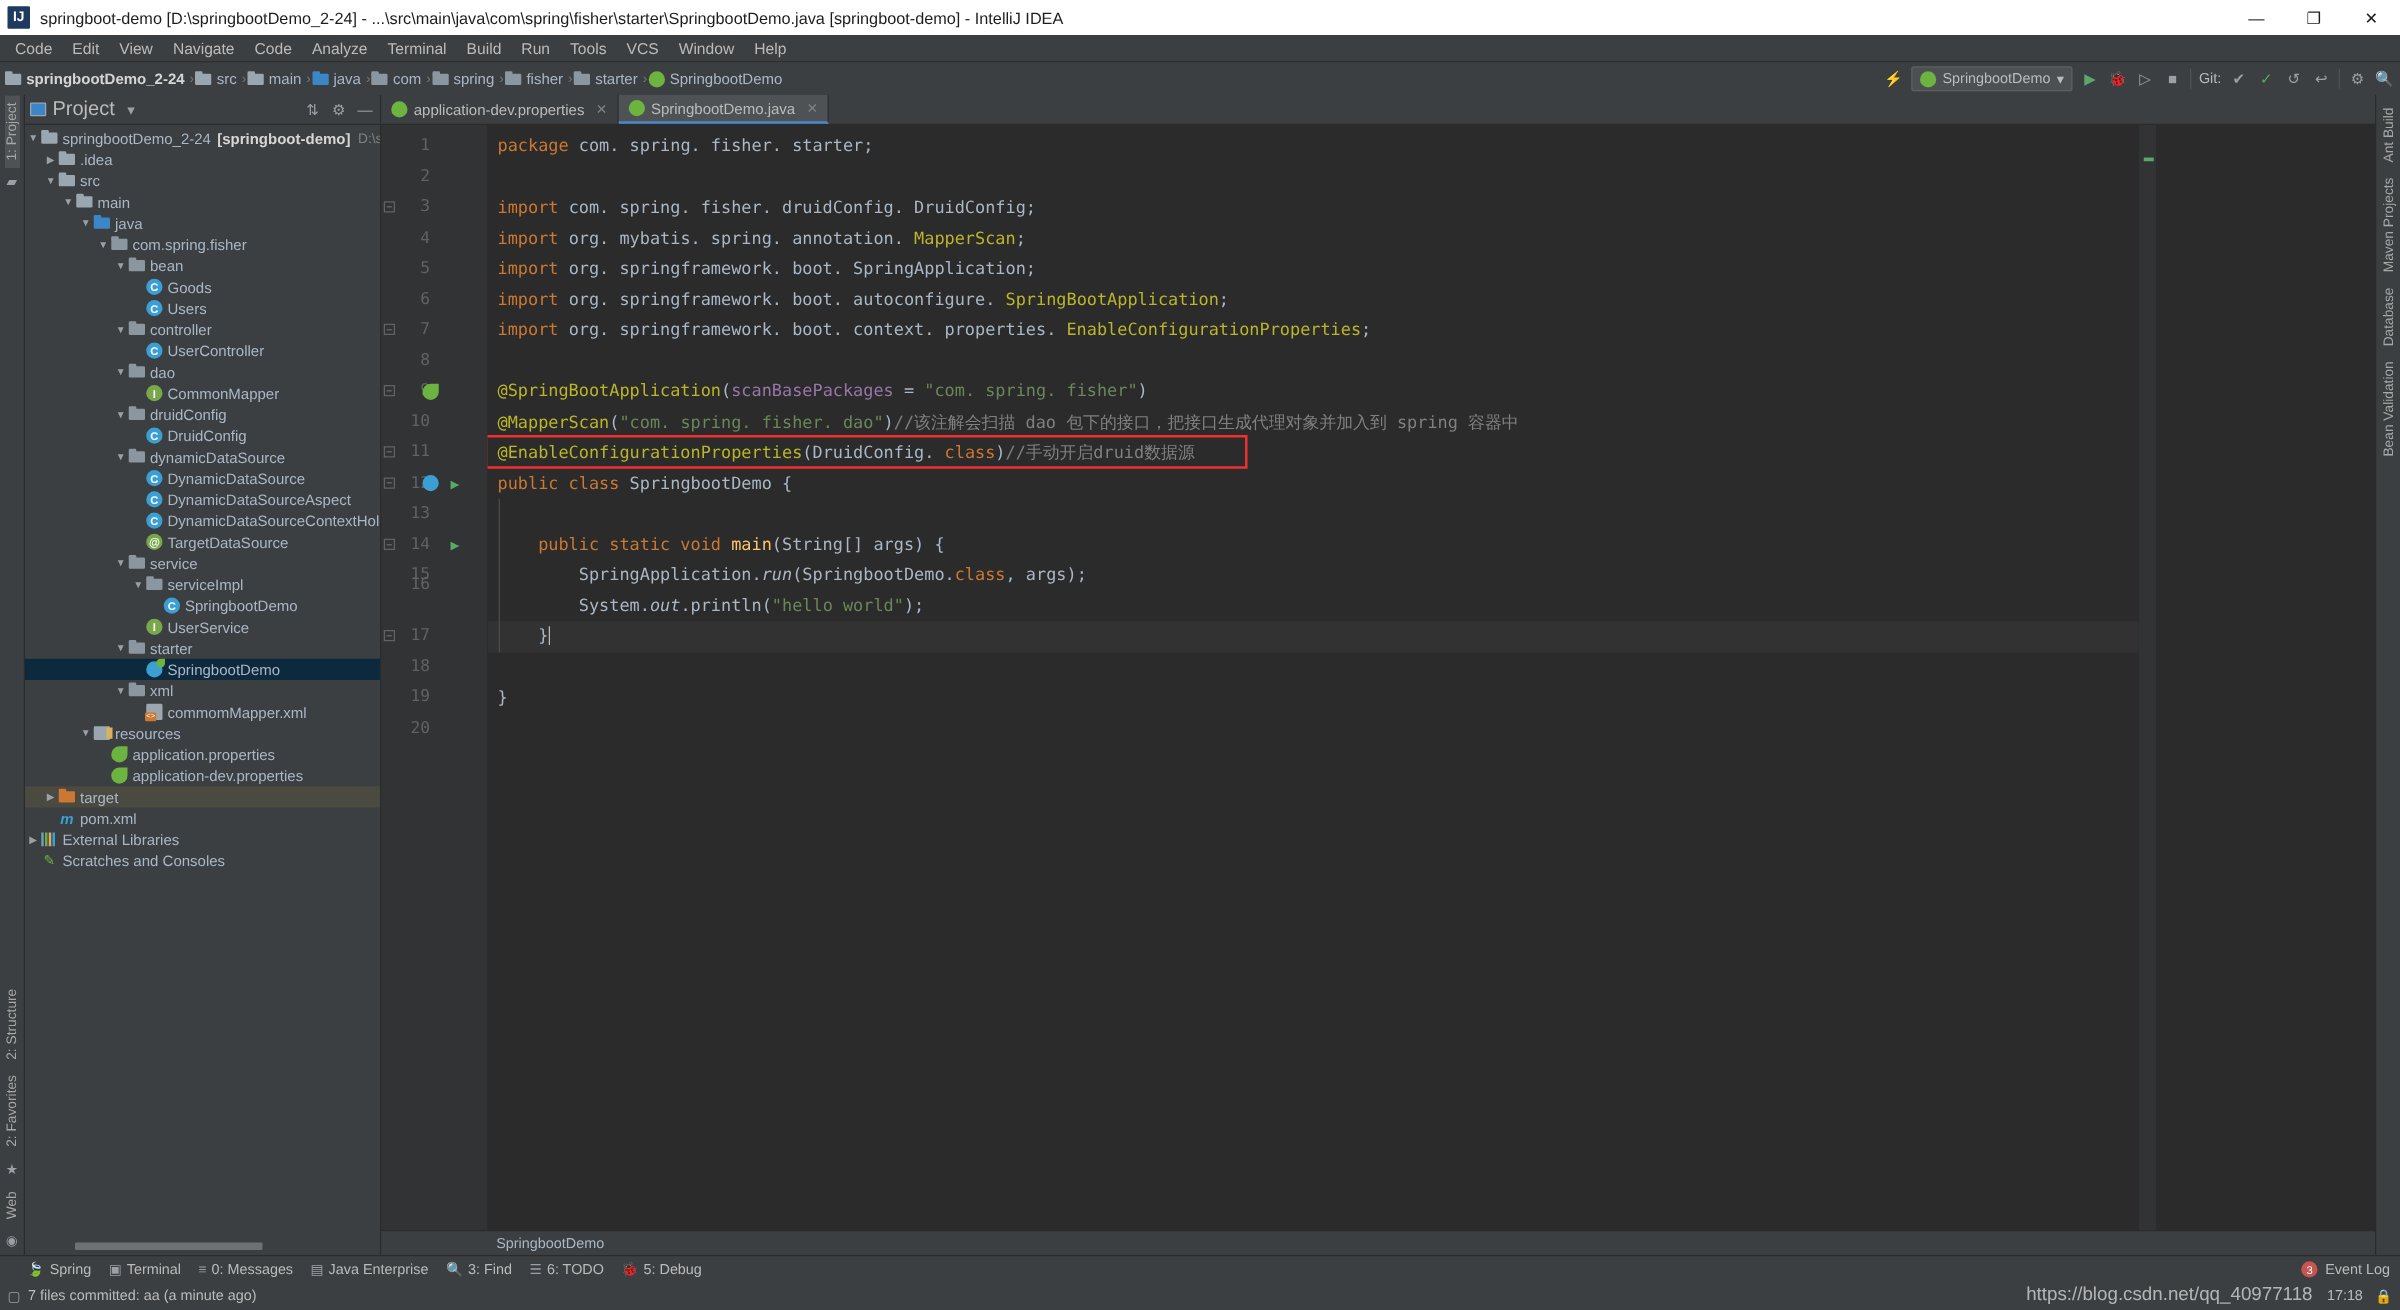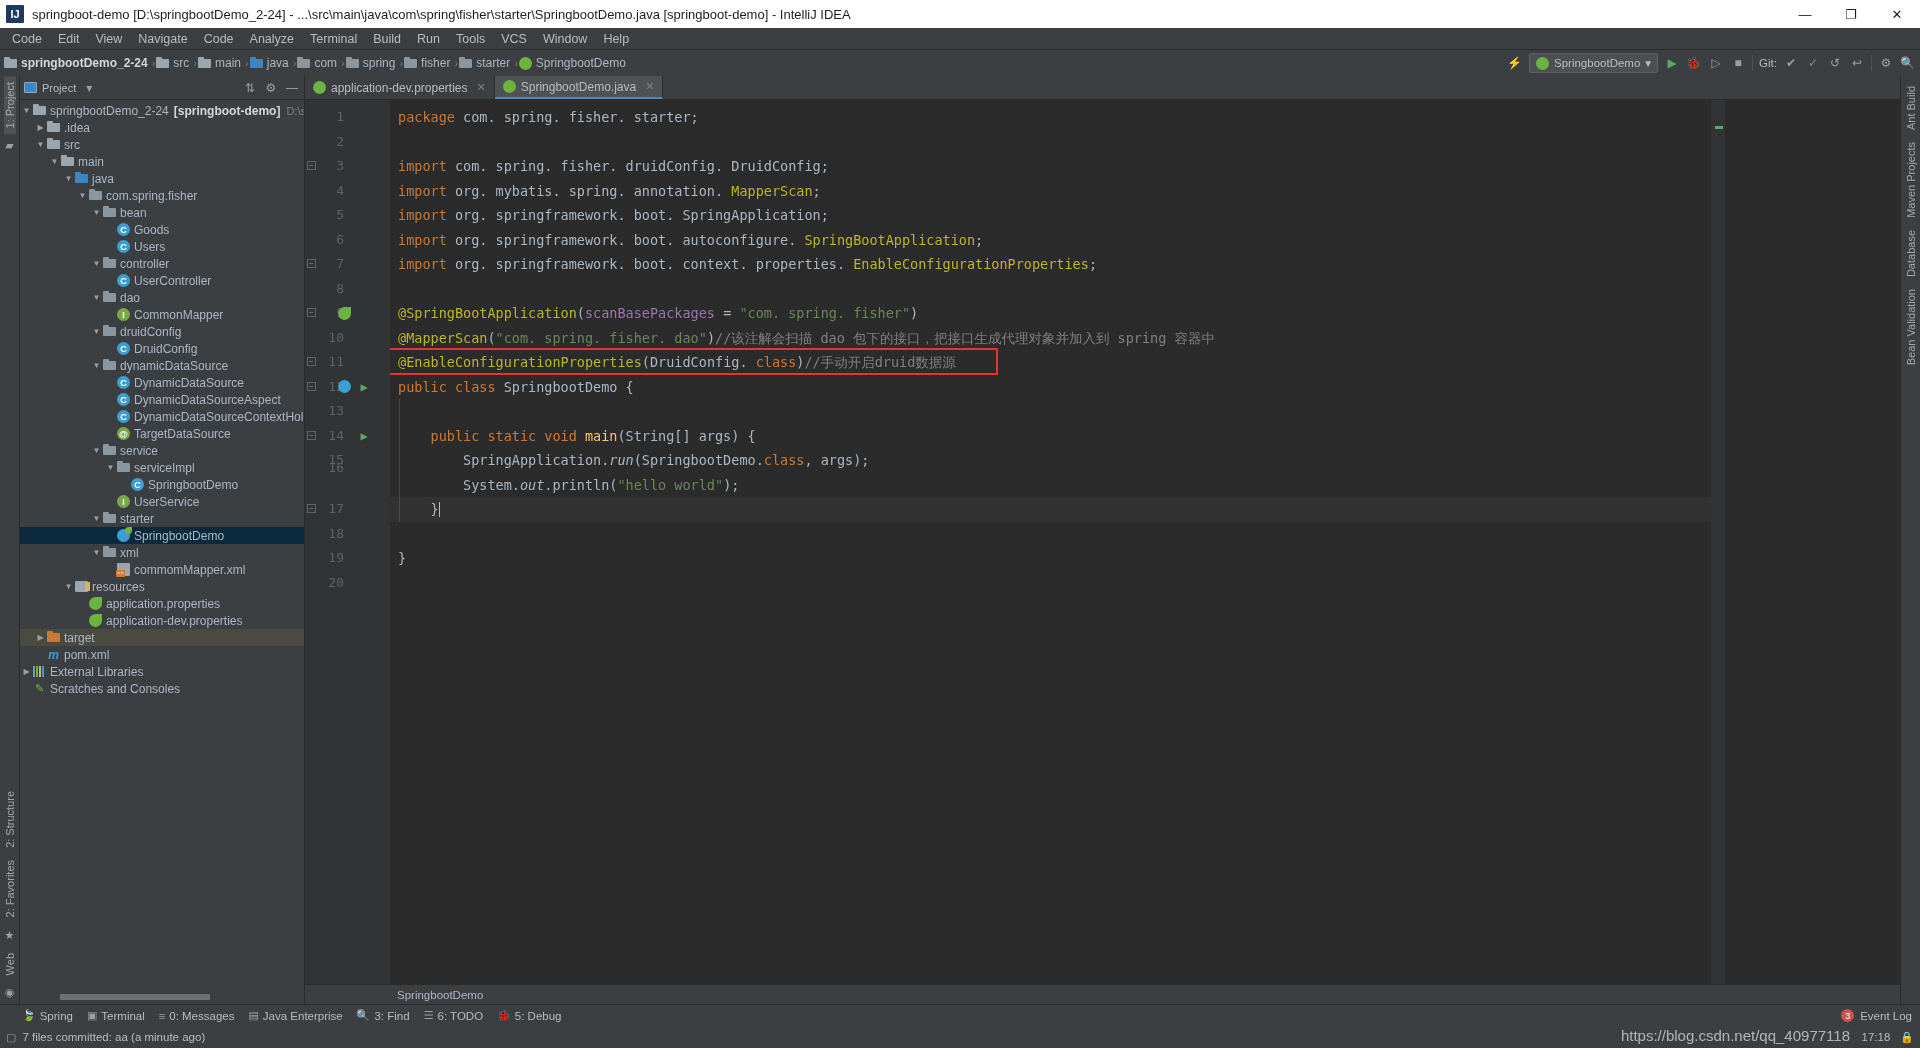--- a/index.html
+++ b/index.html
@@ -105,21 +105,21 @@
 
   
   .project-panel {
     width: 285px; flex: 0 0 285px; background: #3c3f41;
     display: flex; flex-direction: column; border-right: 1px solid #2b2b2b;
   }
   .pp-header {
     height: 24px; display: flex; align-items: center; padding: 0 4px;
     border-bottom: 1px solid #2b2b2b; gap: 5px;
   }
-  .pp-title { color: #bbbbbb; font-size: 11px; }
+  .pp-title { color: #bbbbbb; font-size: 16px; }
   .pp-header .spacer { flex: 1; }
   .pp-ic { color: #9aa0a6; font-size: 12px; width: 16px; text-align: center; }
   .pp-proj-ic {
     width: 13px; height: 11px; border: 1.5px solid #9aa7b0; background: #3b86c6;
     border-radius: 1px;
   }
   .tree { flex: 1; overflow: hidden; padding-top: 2px; font-size: 12px; }
   .row {
     height: 17px; display: flex; align-items: center; color: #a9b7c6;
     white-space: nowrap; padding-right: 4px;

